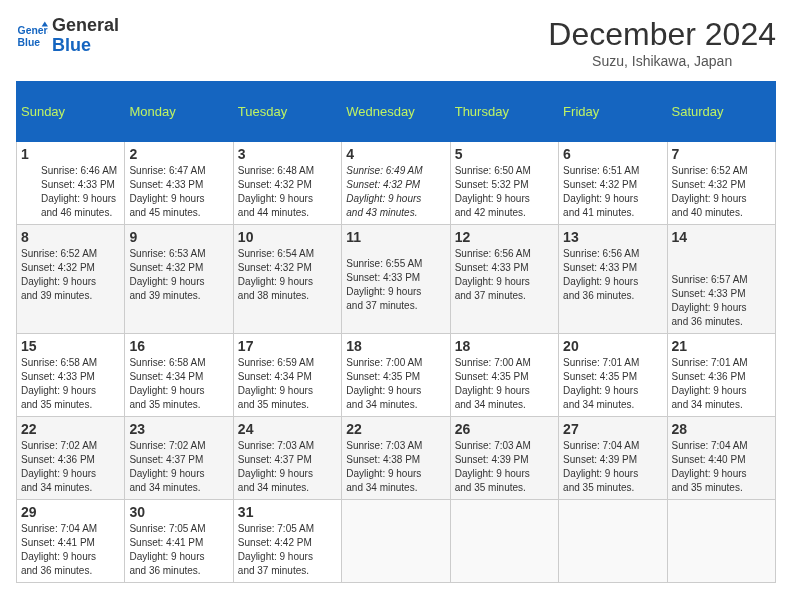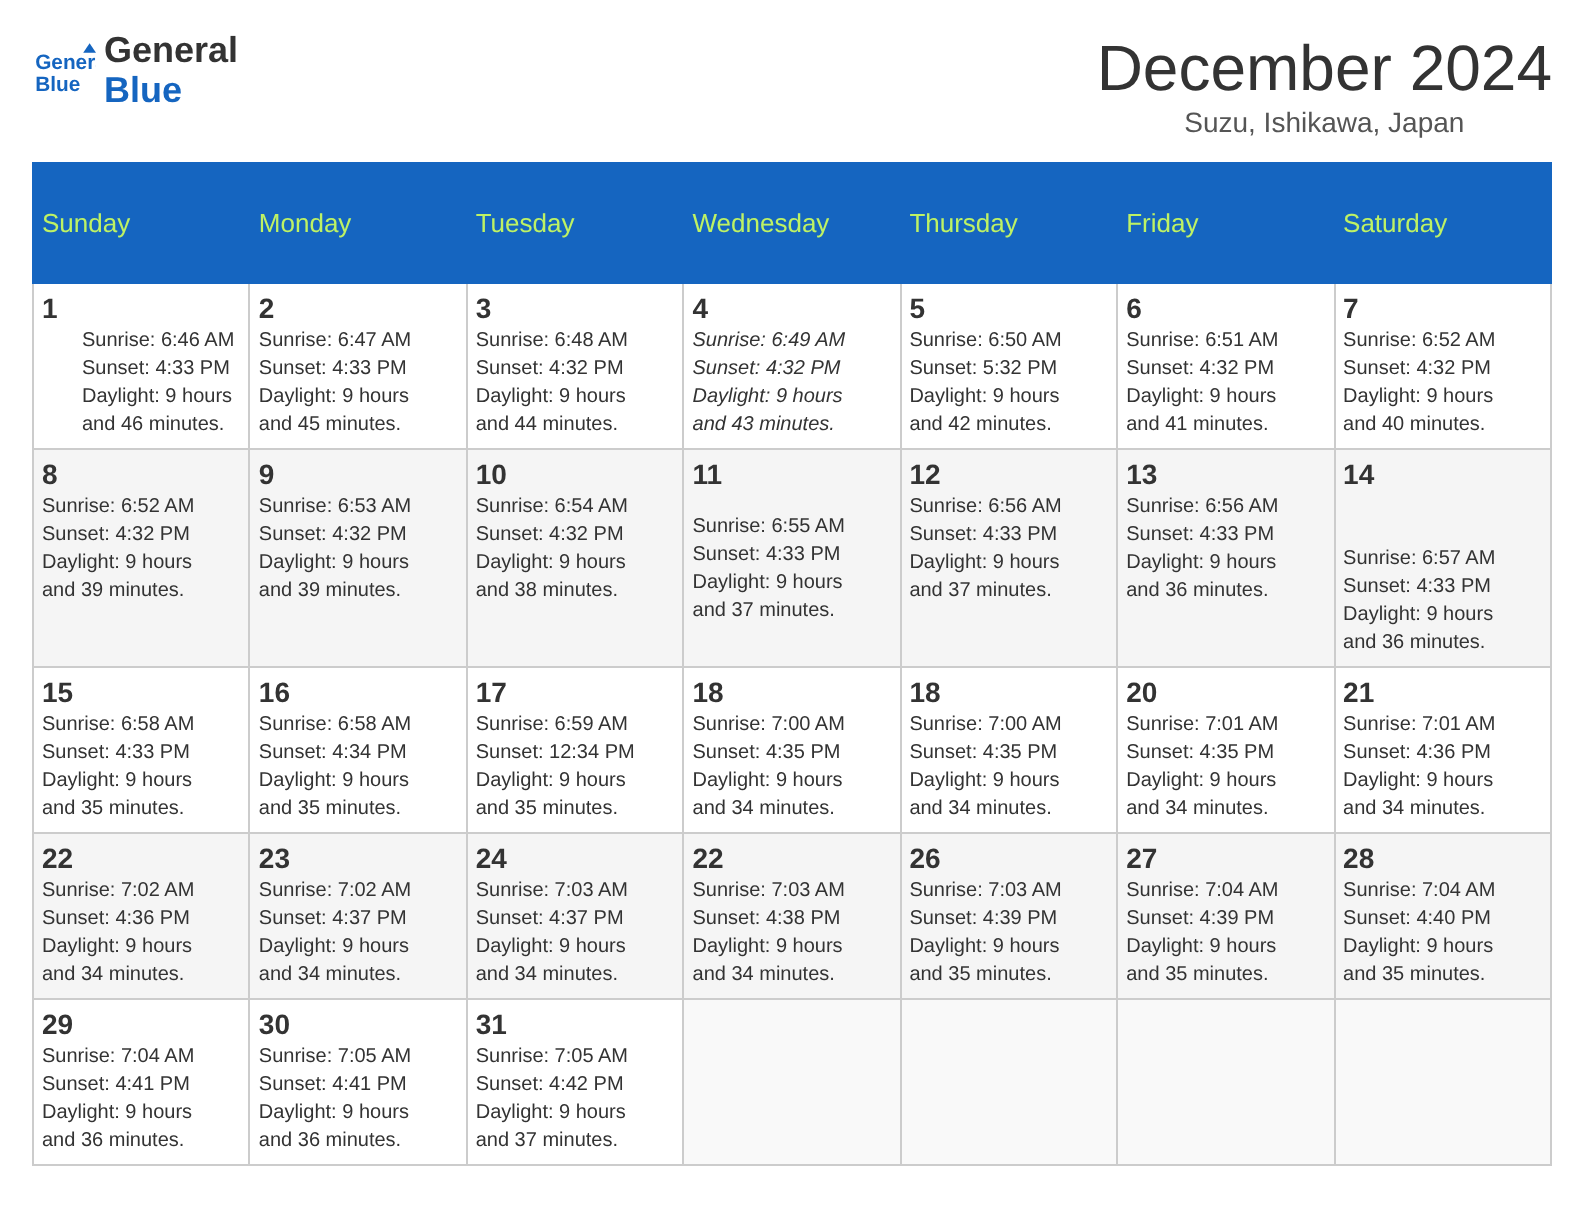--- a/index.html
+++ b/index.html
@@ -232,21 +232,21 @@
         <td>
           <span class="day-num">16</span>
           <div class="day-info" style="white-space: pre-line;">Sunrise: 6:58 AM
 Sunset: 4:34 PM
 Daylight: 9 hours
 and 35 minutes.</div>
         </td>
         <td>
           <span class="day-num">17</span>
           <div class="day-info" style="white-space: pre-line;">Sunrise: 6:59 AM
-Sunset: 12:34 PM
+Sunset: 4:34 PM
 Daylight: 9 hours
 and 35 minutes.</div>
         </td>
         <td>
           <span class="day-num">18</span>
           <div class="day-info" style="white-space: pre-line;">Sunrise: 7:00 AM
 Sunset: 4:35 PM
 Daylight: 9 hours
 and 34 minutes.</div>
         </td>

